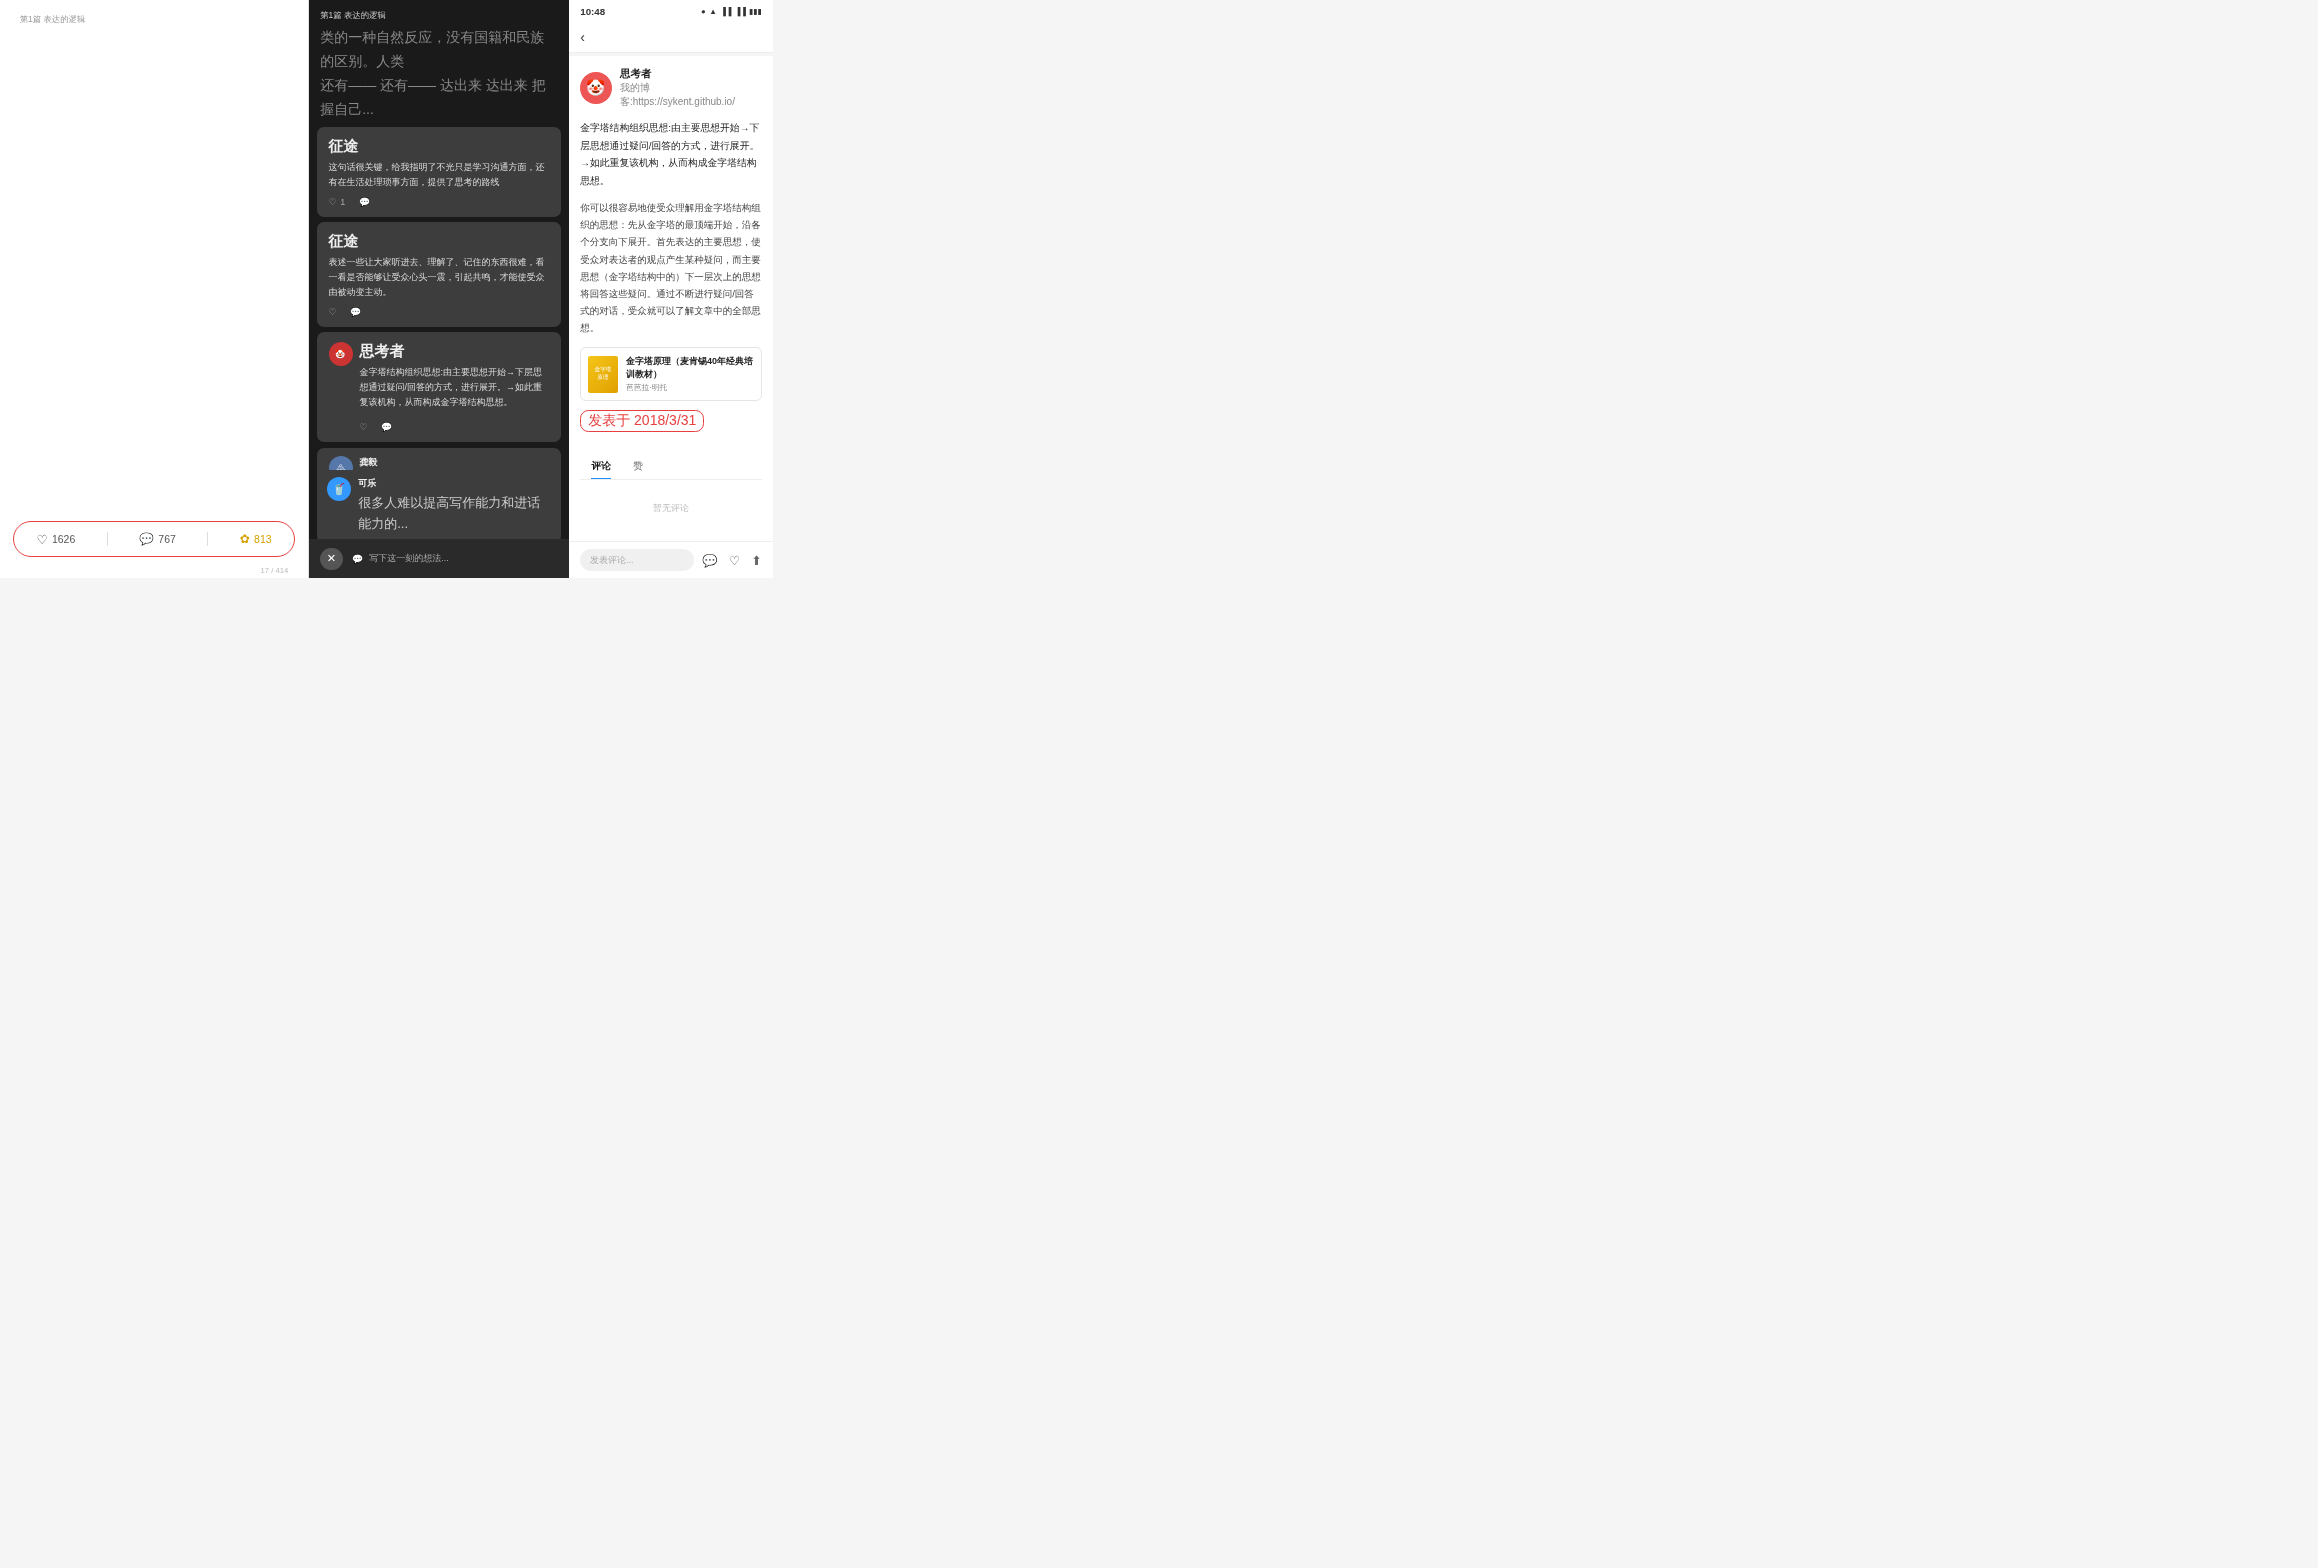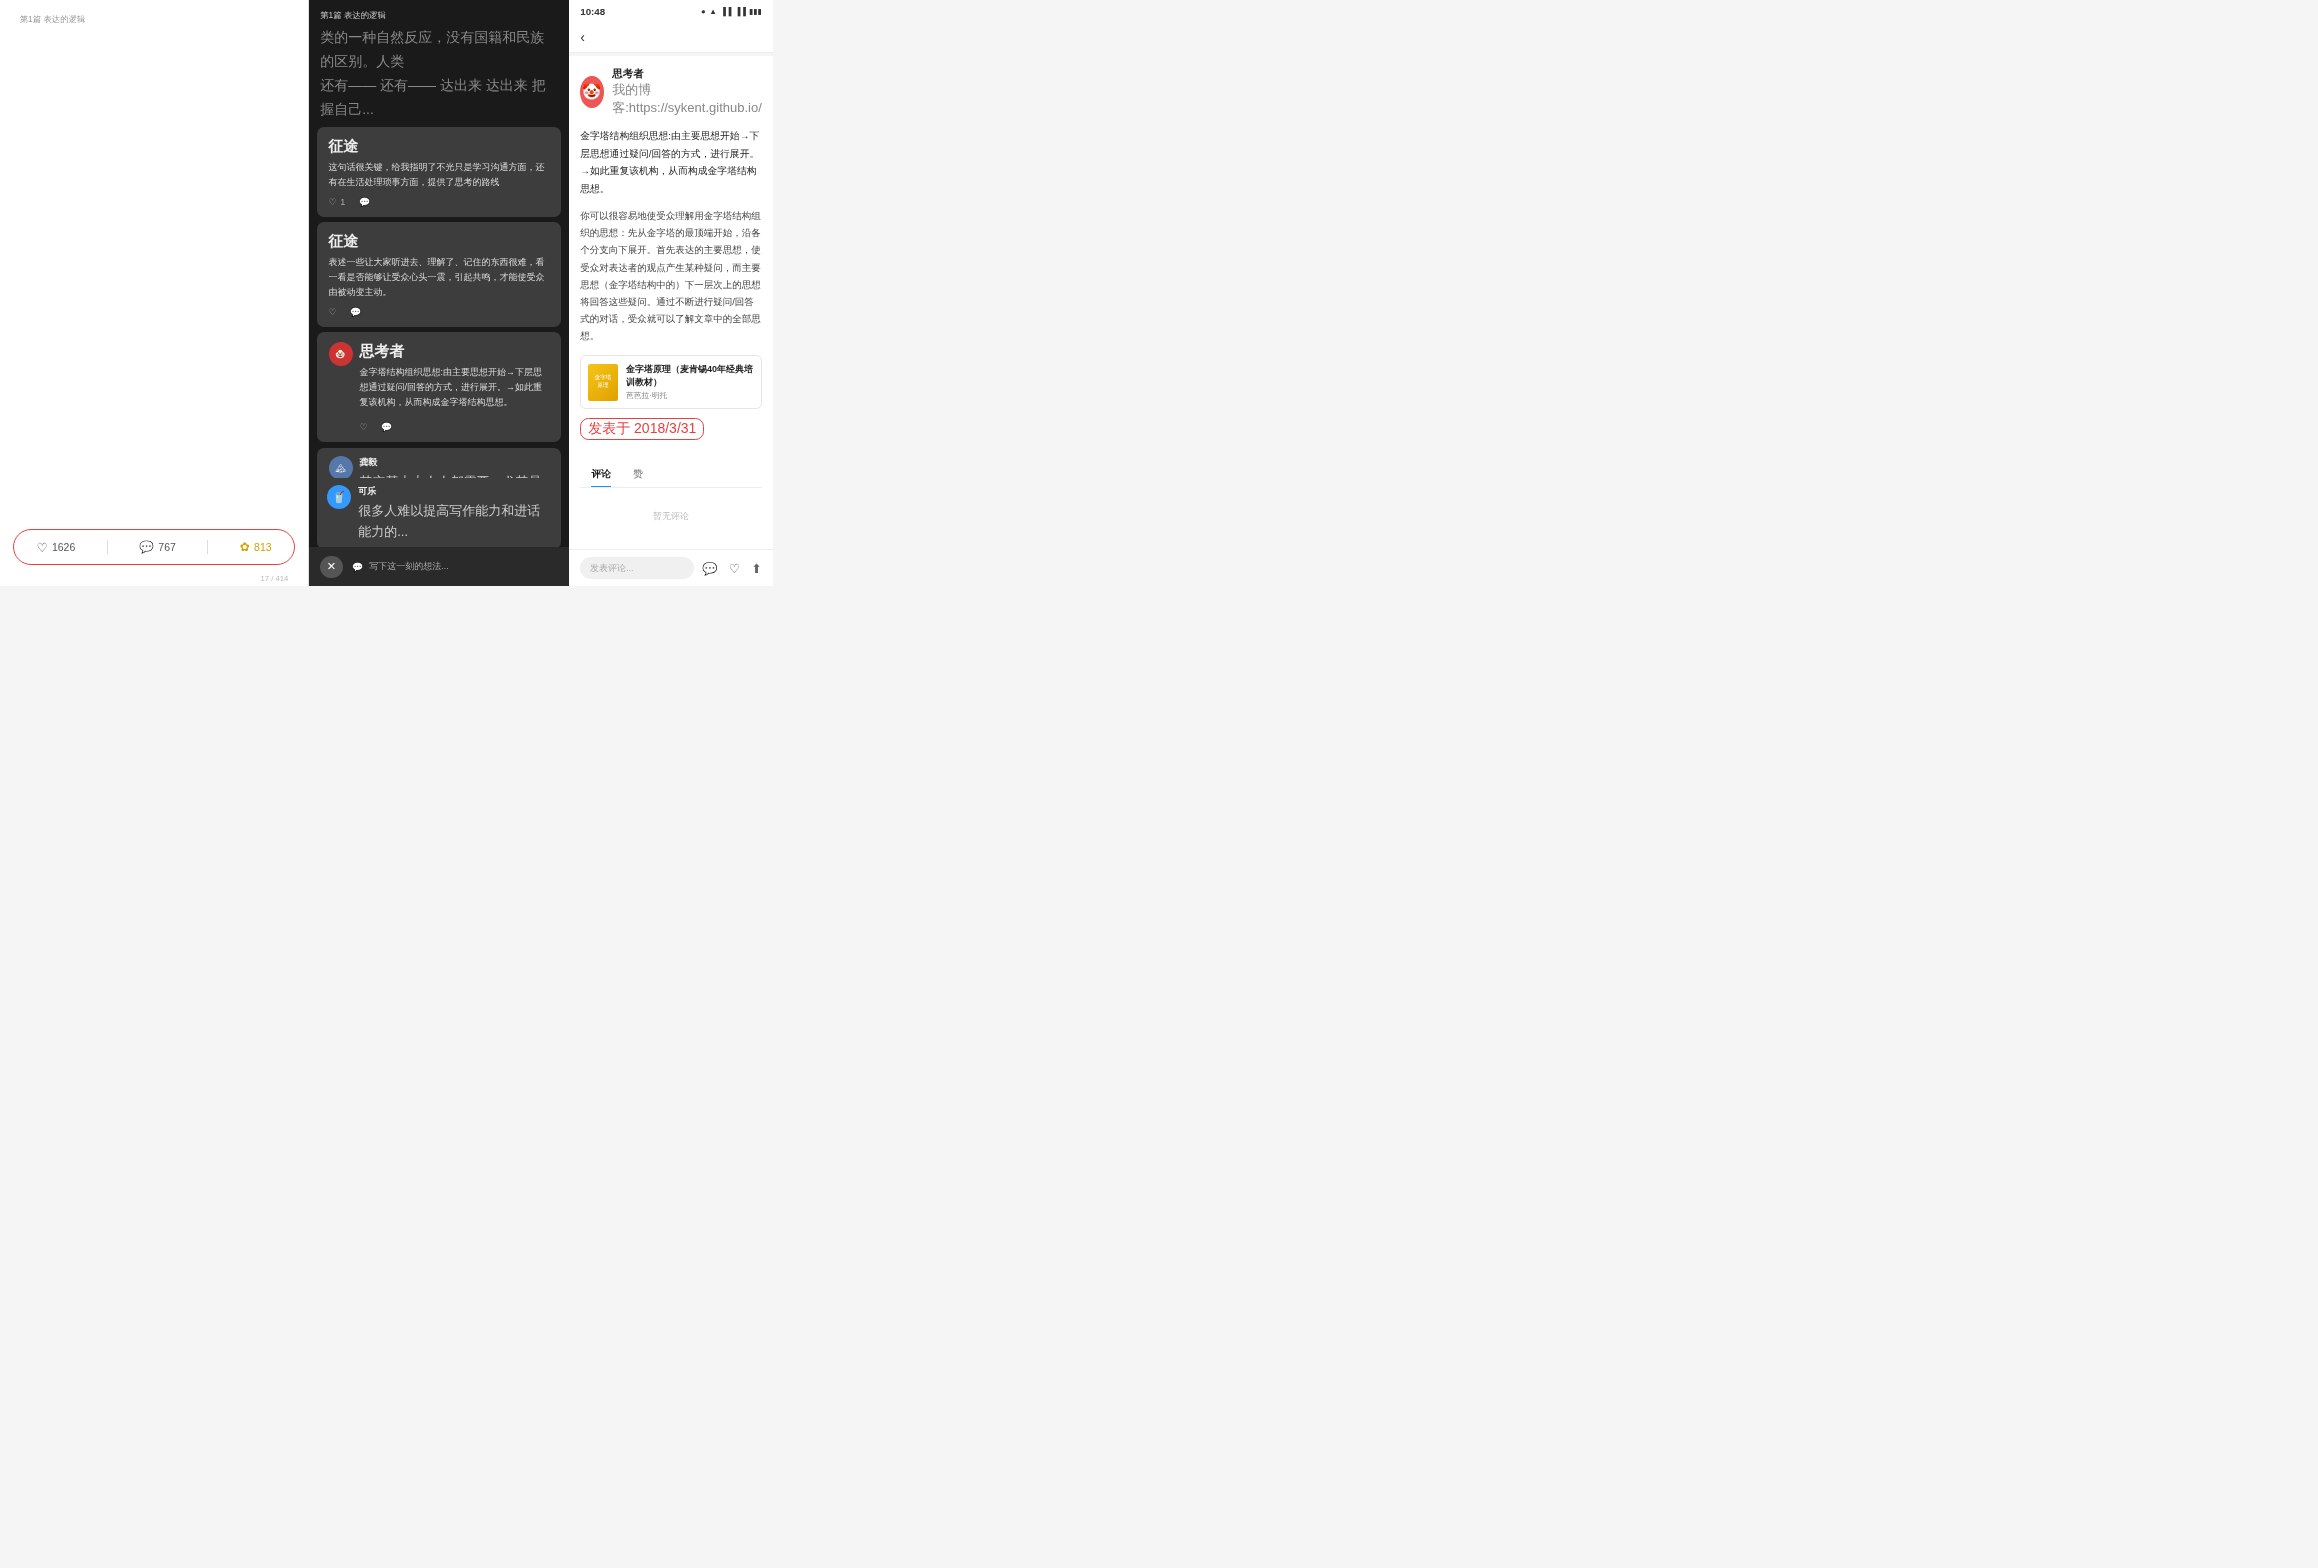--- a/index.html
+++ b/index.html
@@ -228,21 +228,21 @@
       justify-content: center;
       font-size: 15.5px;
     }
     .author-info {}
     .author-name {
       font-size: 10.5px;
       font-weight: bold;
       color: #222;
     }
     .author-blog {
-      font-size: 13px;
+      font-size: 10px;
       color: #888;
     }
     .article-main-text {
       font-size: 9.8px;
       color: #222;
       line-height: 1.8;
       margin-bottom: 9.8px;
     }
     .article-sub-text {
       font-size: 9.5px;

